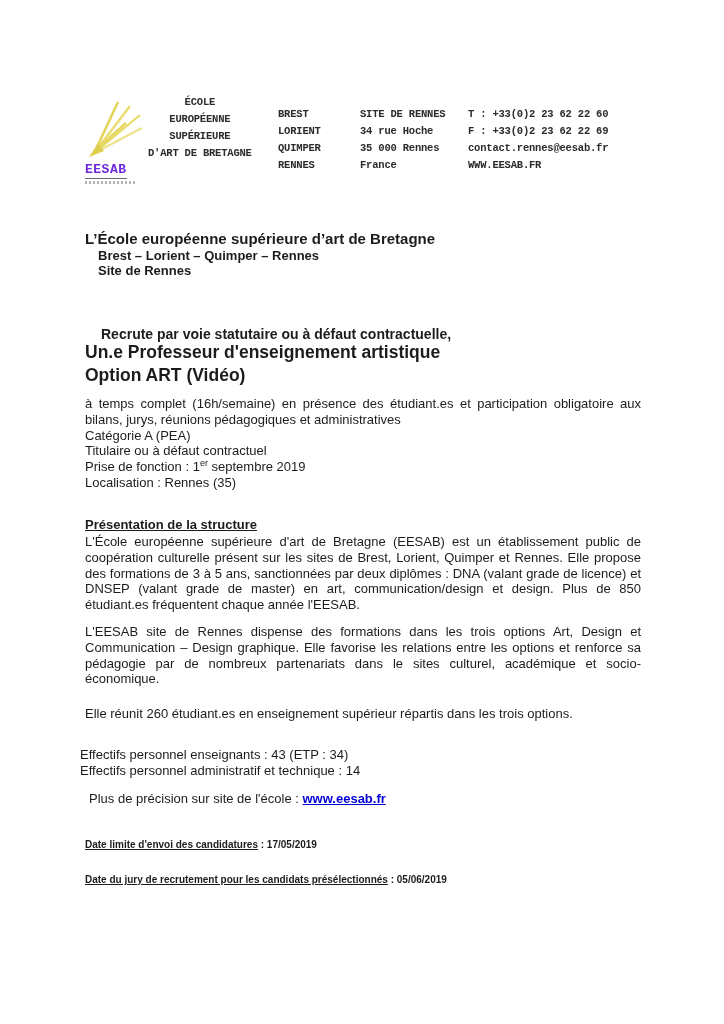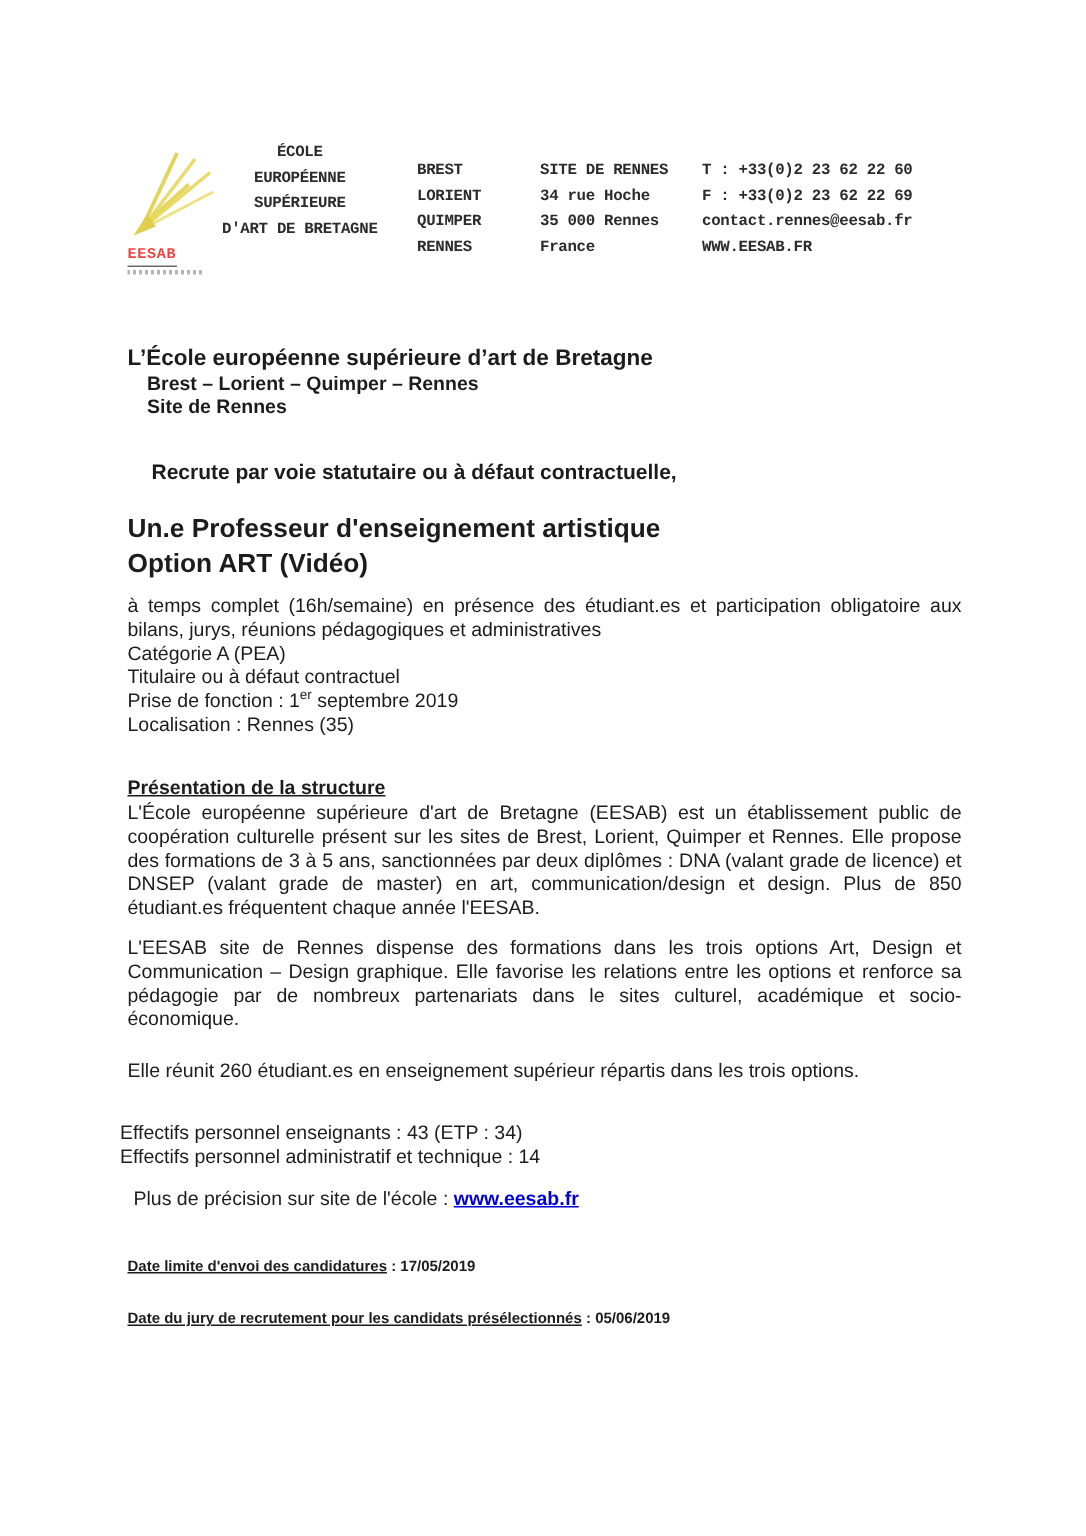--- a/index.html
+++ b/index.html
@@ -25,23 +25,23 @@
     color: #2b2b2b;
     white-space: nowrap;
     letter-spacing: -0.2px;
   }
   .logo-wrap { width: 62px; text-align: left; }
   .logo-rays { display: block; }
   .logo-text {
     display: inline-block;
     font-family: "Liberation Mono", monospace;
     font-weight: bold;
-    font-size: 10px;
+    font-size: 13px;
     letter-spacing: 0.5px;
-    color: #ef4444;
+    color: #6d28d9;
     border-bottom: 1px solid #6a6a6a;
     padding-bottom: 1px;
     margin-top: -4px;
   }
   .logo-tagline {
     width: 50px;
     height: 3px;
     margin-top: 2px;
     background: repeating-linear-gradient(90deg, #b5b5b5 0 2px, #ffffff 2px 4px);
   }
@@ -118,21 +118,21 @@
     <div>contact.rennes@eesab.fr</div>
     <div>WWW.EESAB.FR</div>
   </div>
 
   <div class="abs" style="left:85px; top:229px;">
     <div class="intro-title">L’École européenne supérieure d’art de Bretagne</div>
     <div class="intro-sub">Brest – Lorient – Quimper – Rennes</div>
     <div class="intro-sub">Site de Rennes</div>
   </div>
 
-  <div class="abs recruit-lead" style="left:85px; top:306px;padding-left:16px;">Recrute par voie statutaire ou à défaut contractuelle,</div>
+  <div class="abs recruit-lead" style="left:85px; top:326px;padding-left:16px;">Recrute par voie statutaire ou à défaut contractuelle,</div>
 
   <div class="abs position" style="left:85px; top:341px;">
     <div>Un.e Professeur d'enseignement artistique</div>
     <div>Option ART (Vidéo)</div>
   </div>
 
   <div class="abs" style="left:85px; top:396px; width:556px;">
     <div class="body-txt justified">à temps complet  (16h/semaine)  en présence des étudiant.es et participation obligatoire aux bilans, jurys, réunions pédagogiques et administratives</div>
     <div class="detail-line">Catégorie A (PEA)</div>
     <div class="detail-line">Titulaire ou à défaut contractuel</div>

